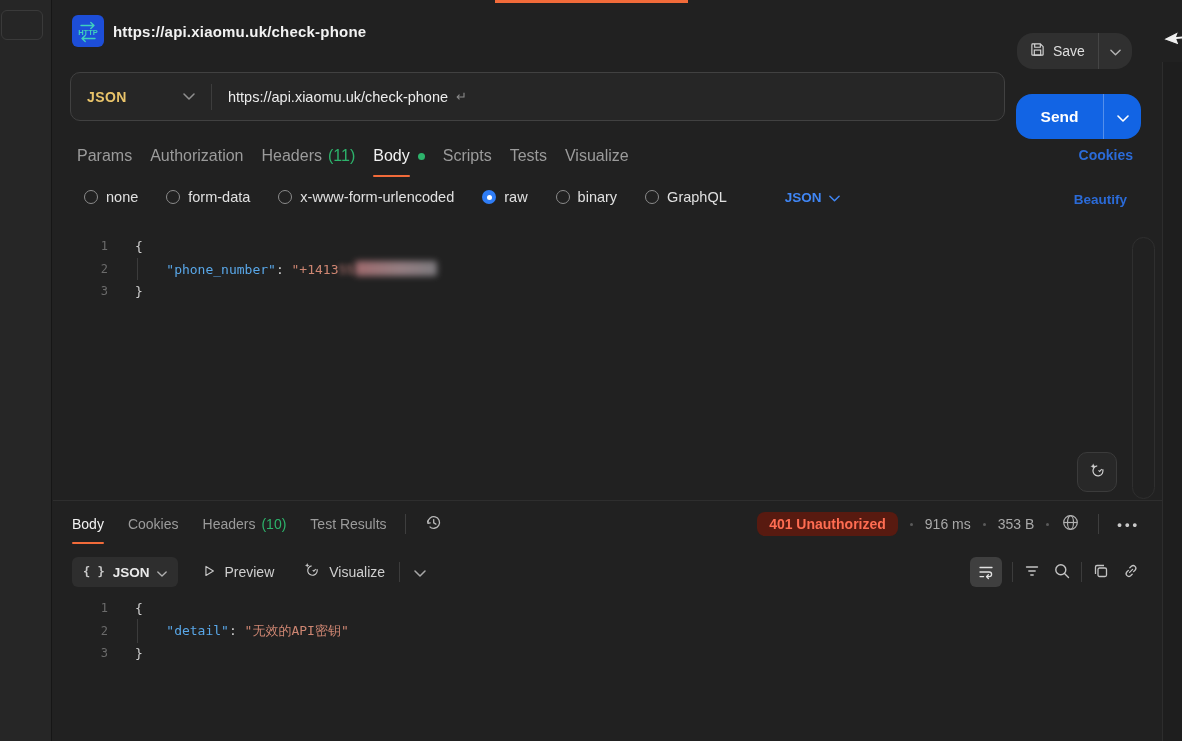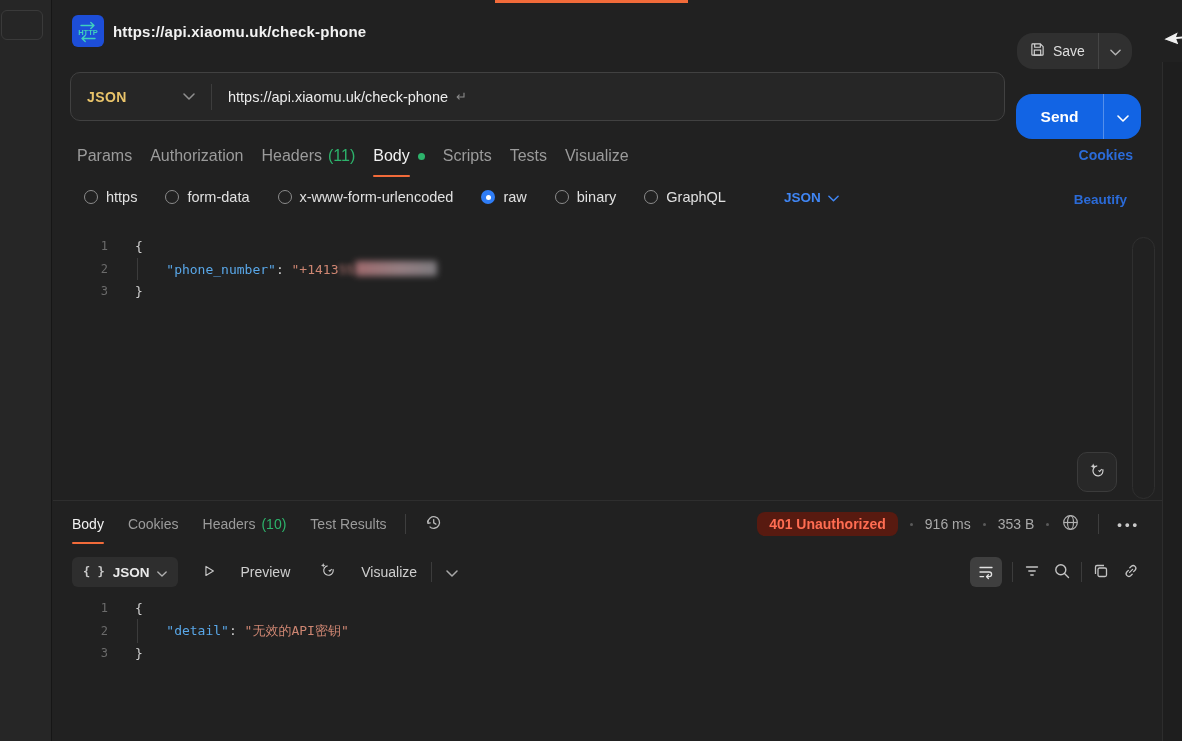--- a/index.html
+++ b/index.html
@@ -95,21 +95,21 @@
   .status-badge { background:#581a10; color:#ff6d52; font-weight:700; font-size:14px;
     padding:4px 12px; border-radius:8px; }
   .sep-dot { width:3px; height:3px; border-radius:50%; background:#5a5a5a; }
   .meta-txt { color:#a8a8a8; font-size:14px; }
   .ellipsis-btn { color:#c9c9c9; font-size:13px; letter-spacing:3px; font-weight:700; }
 
   .resp-toolbar { left:72px; right:42px; top:556px; height:32px; display:flex; align-items:center; }
   .fmt-pill { display:flex; align-items:center; gap:8px; background:#2e2e2e; border-radius:6px;
     height:30px; padding:0 11px; color:#eaeaea; font-size:13.5px; font-weight:700; }
   .fmt-braces { color:#c9c9c9; font-family:"DejaVu Sans Mono", monospace; font-size:12px; font-weight:700; }
-  .tool-item { display:flex; align-items:center; gap:24px; color:#cfcfcf; font-size:14px; }
+  .tool-item { display:flex; align-items:center; gap:8px; color:#cfcfcf; font-size:14px; }
   .resp-toolbar .divider { width:1px; height:20px; background:#3c3c3c; margin:0 14px; }
   .icon-pill { width:32px; height:30px; display:flex; align-items:center; justify-content:center; border-radius:6px; }
   .icon-pill.active { background:#3f3f3f; }
   .toolbar-right { margin-left:auto; display:flex; align-items:center; }
   .toolbar-right .gap { width:12px; }
 
   .cursor { left:1164px; top:24px; }
 </style>
 </head>
 <body>
@@ -205,21 +205,21 @@
       </span>
       <span class="tab">
         <span class="lbl">Visualize</span>
       </span>
     </div>
   <div class="abs link-blue cookies-link">Cookies</div>
 
   <div class="abs modes-row" id="body-modes">
       <label class="mode">
         <span class="radio"></span>
-        <span>https</span>
+        <span>none</span>
       </label>
       <label class="mode">
         <span class="radio"></span>
         <span>form-data</span>
       </label>
       <label class="mode">
         <span class="radio"></span>
         <span>x-www-form-urlencoded</span>
       </label>
       <label class="mode">

